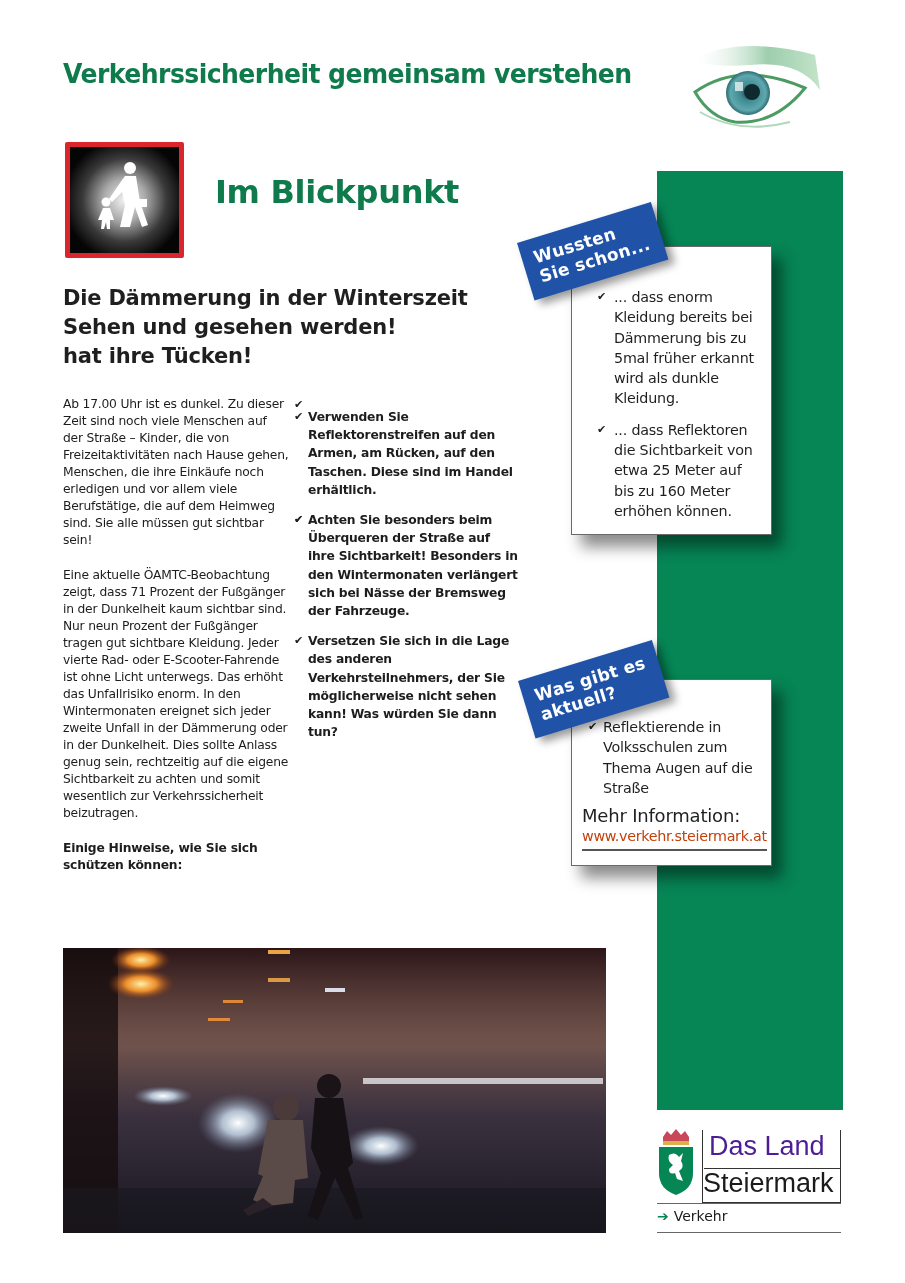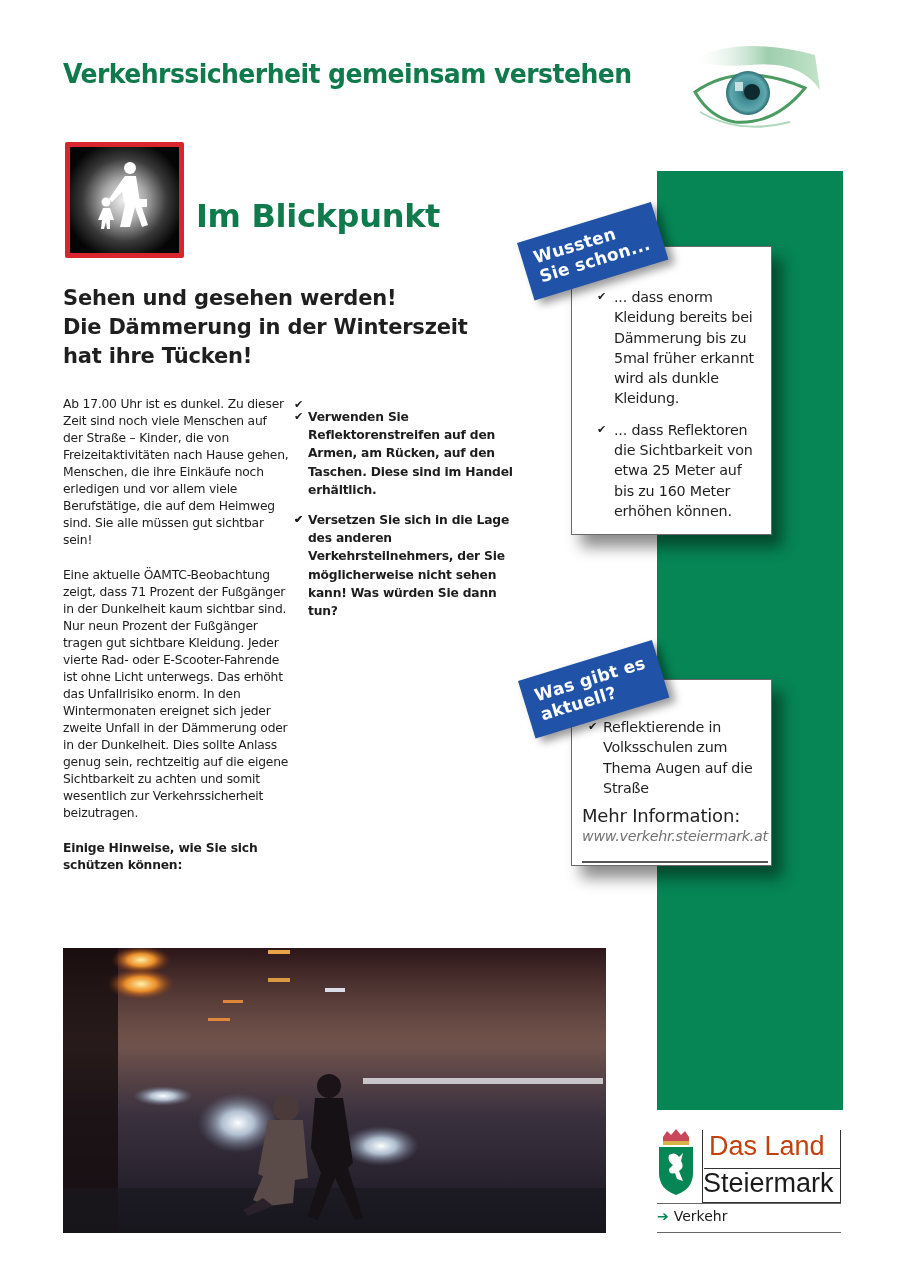--- a/index.html
+++ b/index.html
@@ -6,21 +6,21 @@
   html, body { width: 905px; height: 1283px; background: #ffffff; overflow: hidden; }
   body { position: relative; font-family: "DejaVu Sans", "Liberation Sans", sans-serif; color: #1a1a1a; }
 
   .header-title { position: absolute; left: 63px; top: 58px; font-size: 27px; font-weight: bold; color: #0f7a4c; letter-spacing: -0.6px; transform: scaleX(0.93); transform-origin: left top; white-space: nowrap; }
 
   .eye { position: absolute; left: 680px; top: 30px; width: 145px; height: 115px; }
 
   .pictogram { position: absolute; left: 65px; top: 142px; width: 119px; height: 116px; border: 5px solid #d9262c; background: radial-gradient(circle at 50% 50%, #f3f3f3 0%, #a8a8a8 28%, #3a3a3a 55%, #050505 80%); border-radius: 2px; }
   .pictogram svg { position: absolute; left: 0; top: 0; width: 100%; height: 100%; }
 
-  .section-title { position: absolute; left: 196px; top: 173px; font-size: 32px; font-weight: bold; color: #0f7a4c; letter-spacing: -0.3px; margin-top: 24px; }
+  .section-title { position: absolute; left: 215px; top: 173px; font-size: 32px; font-weight: bold; color: #0f7a4c; letter-spacing: -0.3px; }
 
   .headline { position: absolute; left: 63px; top: 284px; font-size: 21px; font-weight: bold; line-height: 29px; color: #1f1f1f; letter-spacing: -0.2px; }
 
   .col-left { position: absolute; left: 63px; top: 396px; width: 226px; font-size: 12.3px; line-height: 17px; color: #1d1d1d; letter-spacing: -0.2px; }
   .col-left p { margin-bottom: 18px; }
   .col-left p.bold { font-weight: bold; }
 
   .col-mid { position: absolute; left: 294px; top: 396px; width: 226px; font-size: 12.3px; line-height: 18.2px; font-weight: bold; color: #1d1d1d; letter-spacing: -0.2px; }
   .col-mid .item { position: relative; padding-left: 14px; margin-bottom: 12px; }
   .check { position: absolute; left: 0; top: 0; font-size: 11px; }
@@ -29,33 +29,33 @@
 
   .box { position: absolute; background: #ffffff; border: 1px solid #6a6a6a; box-shadow: 10px 12px 14px rgba(0,0,0,0.45); }
   .box1 { left: 571px; top: 246px; width: 201px; height: 289px; padding: 40px 14px 0 26px; }
   .box2 { left: 571px; top: 679px; width: 201px; height: 187px; padding: 37px 8px 0 10px; }
   .box-text { font-size: 14.3px; line-height: 20.3px; color: #1f1f1f; letter-spacing: -0.2px; }
   .box1 .item { position: relative; padding-left: 16px; margin-bottom: 11px; }
   .box1 .item .check { left: -1px; top: 0; font-size: 11px; }
   .box2 .item { position: relative; padding-left: 21px; margin-bottom: 8px; }
   .box2 .item .check { left: 6px; top: 0; font-size: 11px; }
   .more-info { font-size: 18px; line-height: 20.3px; color: #1f1f1f; }
-  .more-link { display: inline-block; border-bottom: 2px solid #555; padding-bottom: 14px; color: #737373; text-decoration: none; font-size: 14.3px; letter-spacing: -0.3px; font-style: italic; }
+  .more-link { display: inline-block; border-bottom: 2px solid #555; padding-bottom: 2px; color: #c2410c; text-decoration: none; font-size: 14.3px; letter-spacing: -0.3px; }
 
   .tag { position: absolute; background: #2053a8; color: #ffffff; font-size: 17px; line-height: 20px; font-weight: bold; padding: 9px 12px; transform: rotate(-17deg); transform-origin: left top; box-shadow: 5px 6px 9px rgba(0,0,0,0.4); letter-spacing: 0.3px; }
   .tag1 { left: 517px; top: 243px; width: 140px; height: 60px; }
   .tag2 { left: 518px; top: 681px; width: 140px; height: 60px; }
 
   .photo { position: absolute; left: 63px; top: 948px; width: 543px; height: 285px; overflow: hidden; background: linear-gradient(180deg, #3a2226 0%, #5a3d3a 30%, #3a2f3a 55%, #1c1a24 100%); }
   .photo svg { position: absolute; left: 0; top: 0; width: 100%; height: 100%; }
 
   .logo { position: absolute; left: 657px; top: 1125px; width: 186px; height: 110px; }
   .crest { position: absolute; left: 0; top: 4px; width: 38px; height: 66px; }
   .logo-text-box { position: absolute; left: 45px; top: 5px; width: 139px; height: 73px; border-left: 1px solid #333; border-right: 1px solid #333; border-bottom: 1px solid #333; }
-  .logo-line1 { position: absolute; left: 6px; top: 0px; font-family: "Liberation Sans", sans-serif; font-size: 27px; color: #c2410c; line-height: 32px; }
+  .logo-line1 { position: absolute; left: 6px; top: 0px; font-family: "Liberation Sans", sans-serif; font-size: 27px; color: #4c1d95; line-height: 32px; }
   .logo-line2 { position: absolute; left: 0px; top: 37px; font-family: "Liberation Sans", sans-serif; font-size: 27px; color: #1b1b1b; line-height: 32px; }
   .logo-divider1 { position: absolute; left: 1px; top: 38px; width: 137px; height: 1px; background: #333; }
   .logo-sep { position: absolute; left: 0; top: 78px; width: 184px; height: 1px; background: #666; }
   .logo-verkehr { position: absolute; left: 0; top: 83px; font-size: 14px; color: #1b1b1b; }
   .logo-verkehr .arrow { color: #068555; font-weight: bold; margin-right: 5px; }
   .logo-sep2 { position: absolute; left: 0; top: 107px; width: 184px; height: 1px; background: #666; }
 </style>
 </head>
 <body>
 
@@ -92,22 +92,22 @@
     <path d="M55 29 L66 29 L70 55 L78 78 L72 80 L65 60 L60 80 L50 80 L55 58 L52 45 L42 55 L39 52 L52 33Z" fill="#ffffff"></path>
     <rect x="68" y="52" width="9" height="8" fill="#ffffff"></rect>
 
     <circle cx="36" cy="55" r="4.5" fill="#ffffff"></circle>
     <path d="M33 61 L40 61 L44 73 L40 73 L40 82 L37 82 L36 75 L34 82 L31 82 L32 73 L28 73Z" fill="#ffffff"></path>
   </svg>
 </div>
 <div class="section-title">Im Blickpunkt</div>
 
 <div class="headline">
+  <div>Die Dämmerung in der Winterszeit</div>
   <div>Sehen und gesehen werden!</div>
-  <div>Die Dämmerung in der Winterszeit</div>
   <div>hat ihre Tücken!</div>
 </div>
 
 <div class="col-left">
   <p>Ab 17.00 Uhr ist es dunkel. Zu dieser Zeit sind noch viele Menschen auf der Straße – Kinder, die von Freizeitaktivitäten nach Hause gehen, Menschen, die ihre Einkäufe noch erledigen und vor allem viele Berufstätige, die auf dem Heimweg sind. Sie alle müssen gut sichtbar sein!</p>
   <p>Eine aktuelle ÖAMTC-Beobachtung zeigt, dass 71 Prozent der Fußgänger in der Dunkelheit kaum sichtbar sind. Nur neun Prozent der Fußgänger tragen gut sichtbare Kleidung. Jeder vierte Rad- oder E-Scooter-Fahrende ist ohne Licht unterwegs. Das erhöht das Unfallrisiko enorm. In den Wintermonaten ereignet sich jeder zweite Unfall in der Dämmerung oder in der Dunkelheit. Dies sollte Anlass genug sein, rechtzeitig auf die eigene Sichtbarkeit zu achten und somit wesentlich zur Verkehrssicherheit beizutragen.</p>
   <p class="bold">Einige Hinweise, wie Sie sich schützen können:</p>
 </div>
 
 <div class="col-mid">
@@ -116,20 +116,21 @@
   </div>
   <div class="item">
     <span class="check">✔</span>
     <span>Verwenden Sie Reflektorenstreifen auf den Armen, am Rücken, auf den Taschen. Diese sind im Handel erhältlich.</span>
   </div>
   <div class="item">
     <span class="check">✔</span>
   </div>
   <div class="item">
     <span class="check">✔</span>
+    <span>Achten Sie besonders beim Überqueren der Straße auf ihre Sichtbarkeit! Besonders in den Wintermonaten verlängert sich bei Nässe der Bremsweg der Fahrzeuge.</span>
   </div>
   <div class="item">
     <span class="check">✔</span>
     <span>Versetzen Sie sich in die Lage des anderen Verkehrsteilnehmers, der Sie möglicherweise nicht sehen kann! Was würden Sie dann tun?</span>
   </div>
 </div>
 
 <div class="green-bar"></div>
 
 <div class="box box1 box-text">

